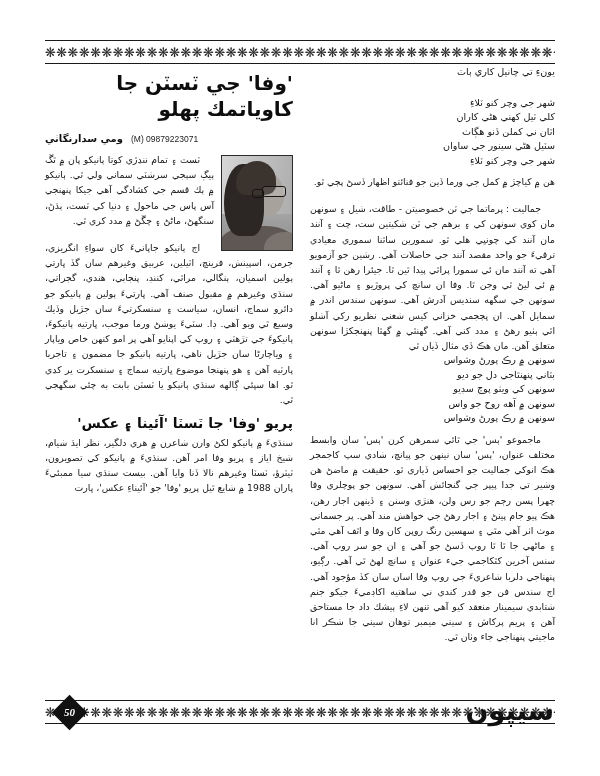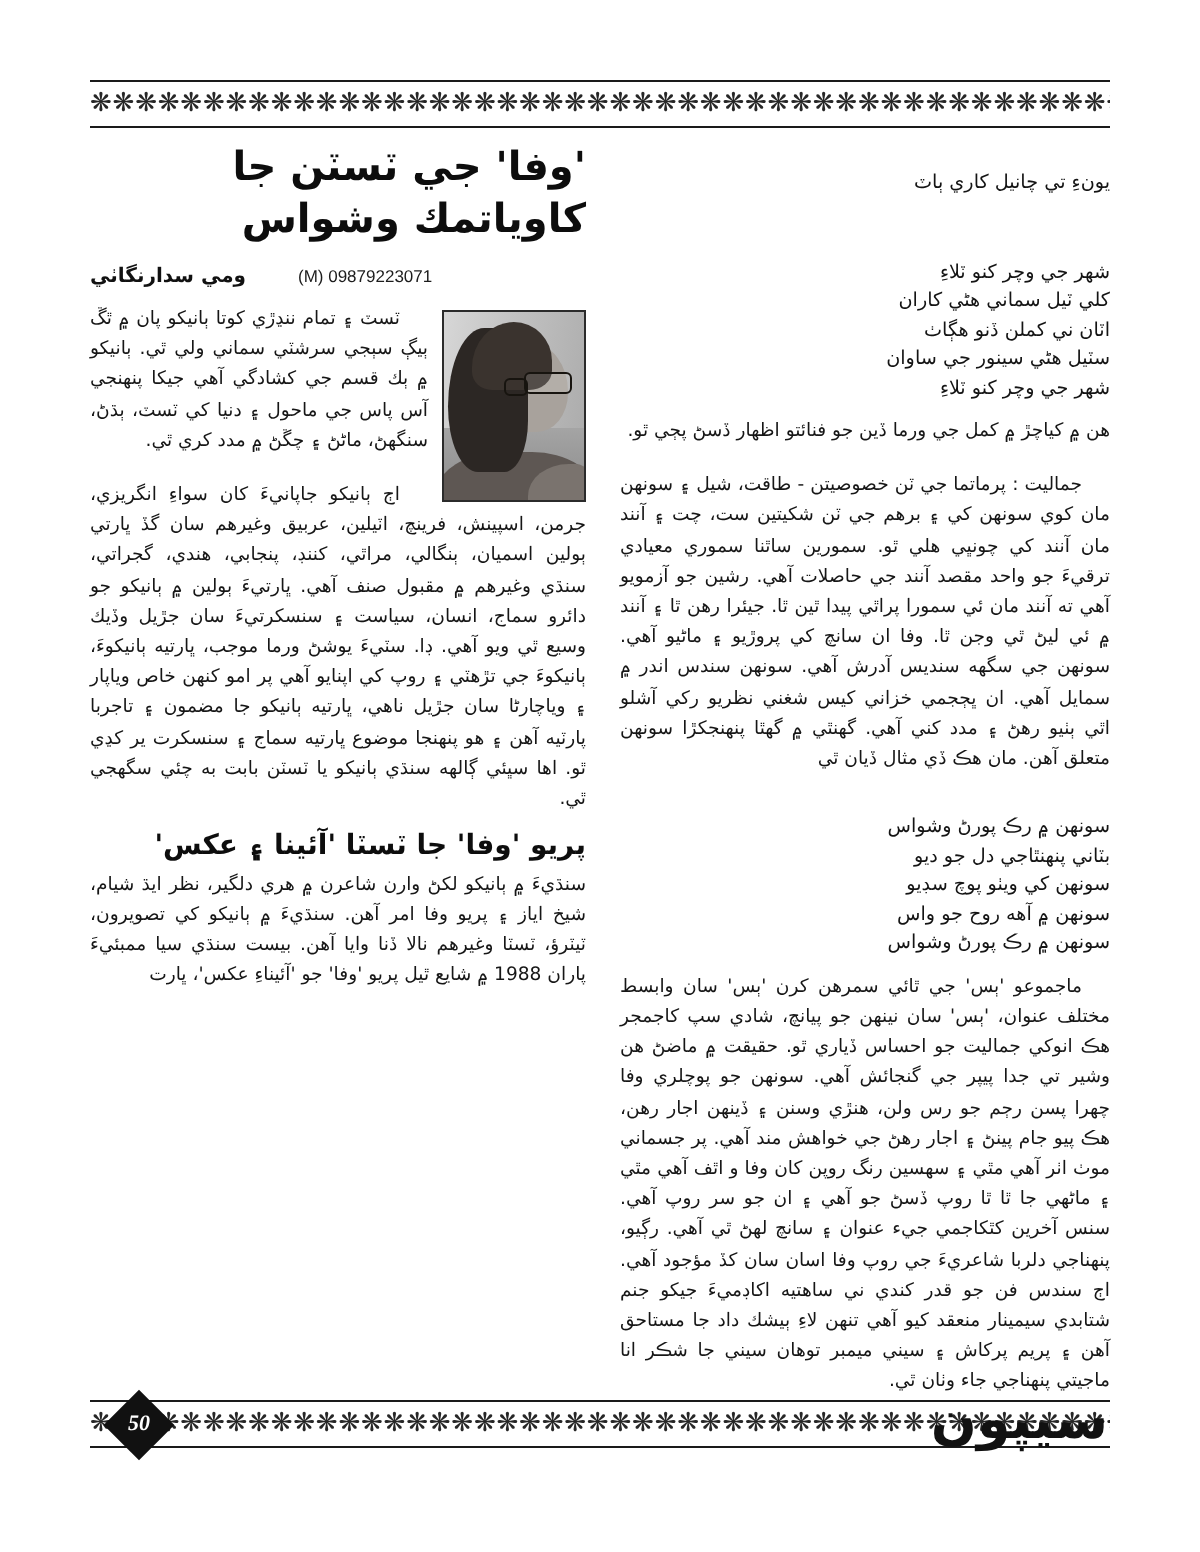--- a/index.html
+++ b/index.html
@@ -116,21 +116,21 @@
     font-weight: bold;
     color: #0d0d0d;
     margin: 6px 0 0 0;
     font-family: "DejaVu Sans", sans-serif;
   }
   .byline-row {
     display: flex;
     flex-direction: row-reverse;
     align-items: baseline;
     justify-content: flex-start;
-    gap: 26px;
+    gap: 8px;
     margin-top: 11px;
     margin-bottom: 8px;
     padding-right: 10px;
   }
   .byline-author {
     font-size: 10px;
     font-weight: bold;
     direction: rtl;
     color: #111111;
   }
@@ -234,21 +234,21 @@
     font-weight: bold;
     direction: rtl;
     margin: 9px 0 3px 0;
     color: #0d0d0d;
   }
 
   
   .verse {
     direction: rtl;
     text-align: center;
-    margin: 20px 0 6px 0;
+    margin: 0 0 6px 0;
   }
   .verse .line {
     font-size: 9.6px;
     line-height: 16.5px;
     letter-spacing: 1.6px;
     color: #141414;
     white-space: nowrap;
   }
   .verse.tight .line { line-height: 14.5px; }
   .verse .spacer { height: 9px; }
@@ -262,21 +262,21 @@
   <div class="ornament-band top">
     <div class="rule r-top"></div>
     <div class="ornament-glyphs">❋❋❋❋❋❋❋❋❋❋❋❋❋❋❋❋❋❋❋❋❋❋❋❋❋❋❋❋❋❋❋❋❋❋❋❋❋❋❋❋❋❋❋❋❋❋❋❋❋❋❋❋❋❋❋❋❋❋❋❋❋❋❋❋❋❋❋❋❋❋</div>
     <div class="rule r-bot"></div>
   </div>
 
   <div class="col col-left">
 
     <div class="article-title">
       <div>'وفا' جي ٽسٽن جا</div>
-      <div>كاوياتمك وشواس</div>
+      <div>كاوياتمك پهلو</div>
     </div>
 
     <div class="byline-row">
       <span class="byline-author">ومي سدارنگاٺي</span>
       <span class="byline-phone">(M) 09879223071</span>
     </div>
 
     <div class="portrait">
       <div class="bg"></div>
       <div class="wall"></div>
@@ -298,21 +298,21 @@
 
   <div class="col col-right">
 
     <div class="verse">
       <div class="line">يونءِ تي چانيل كاري ٻاٽ</div>
       <div class="spacer"></div>
     </div>
 
     <div class="verse tight">
       <div class="line">شهر جي وچر كنو ٽلاءِ</div>
-      <div class="line">كلي ٽيل سماني هڻي كاران</div>
+      <div class="line">كلي ٽيل كهني هڻي كاران</div>
       <div class="line">اٽان ني كملن ڏنو هڳاٺ</div>
       <div class="line">سٽيل هڻي سينور جي ساوان</div>
       <div class="line">شهر جي وچر كنو ٽلاءِ</div>
     </div>
 
     <p class="body-text no-indent">هن ۾ كياچڙ ۾ كمل جي ورما ڏين جو فنائتو اظهار ڏسڻ پڄي ٿو.</p>
     <p class="body-text">جماليت : پرماتما جي ٽن خصوصيتن  -  طاقت، شيل ۽ سونهن مان كوي سونهن كي ۽ برهم جي ٽن شكيتين ست، چت ۽ آنند مان آنند كي چونڀي هلي ٿو. سمورين ساٿنا سموري معيادي ترقيءَ جو واحد مقصد آنند جي حاصلات آهي. رشين جو آزمويو آهي ته آنند مان ئي سمورا پراٿي پيدا ٿين ٿا. جيئرا رهن ٿا ۽ آنند ۾ ئي ليڻ ٿي وجن ٿا. وفا ان سانچ كي پروڙيو ۽ ماڻيو آهي. سونهن جي سگهه سنديس آدرش آهي. سونهن سندس اندر ۾ سمايل آهي. ان ڀڄجمي خزاني كيس شغني نظريو ركي آشلو اٿي ٻٺيو رهڻ ۽ مدد كني آهي. گهنٿي ۾ گهٿا پنهنجكڙا سونهن متعلق آهن. مان هڪ ڏي مثال ڏيان ٿي</p>
 
     <div class="verse tight">
       <div class="line">سونهن ۾ رڪ پورڻ وشواس</div>

